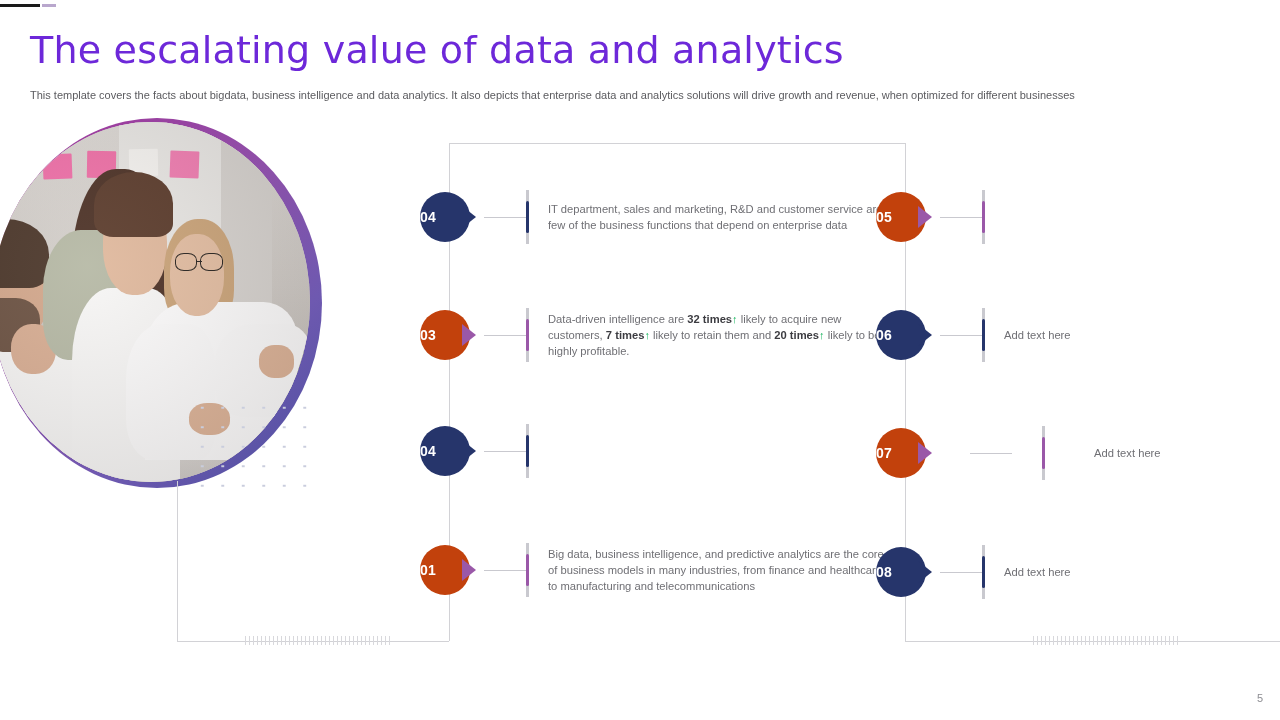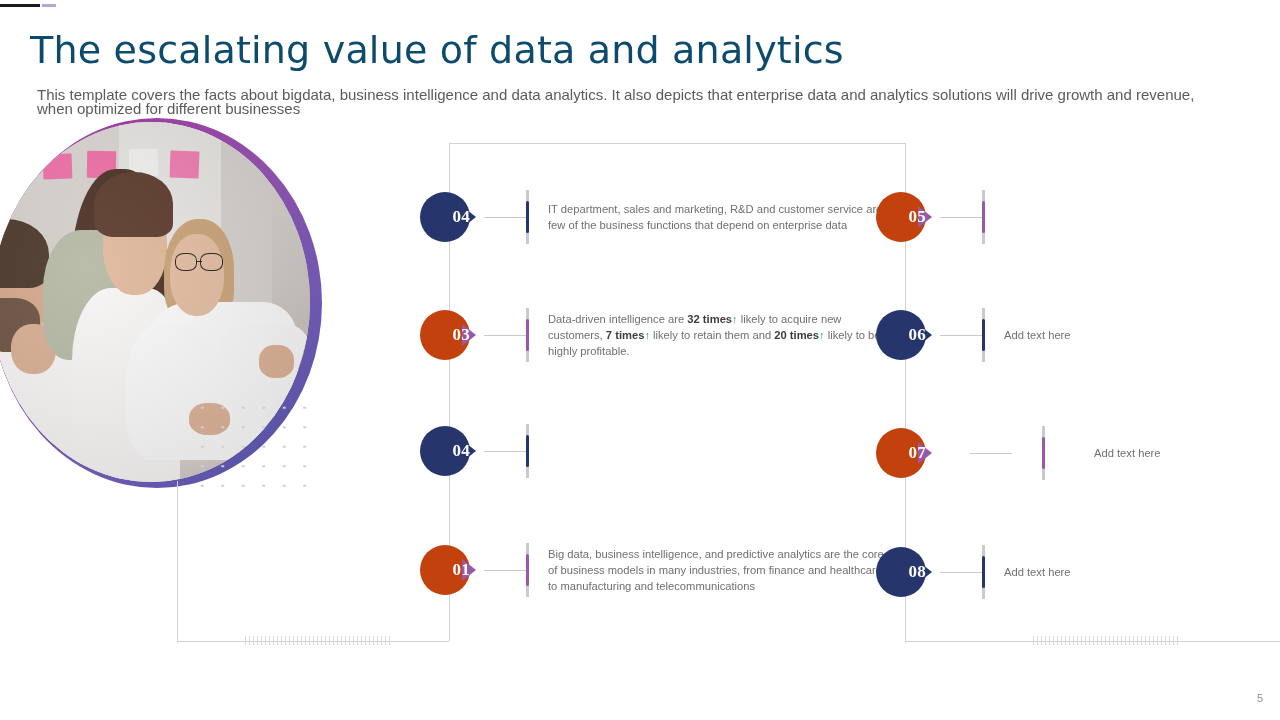--- a/index.html
+++ b/index.html
@@ -18,30 +18,29 @@
     width: 40px; height: 3px; background: #1a1a1a;
   }
   .topbar-purple {
     position: absolute; left: 42px; top: 4px;
     width: 14px; height: 3px; background: #b9a7cd;
   }
 
   
   .page-title {
     position: absolute; left: 30px; top: 28px;
-    font-size: 38px; font-weight: 400; color: #0c4a6e;
+    font-size: 38px; font-weight: 400; color: #6d28d9;
     letter-spacing: .2px; white-space: nowrap;
     font-family: "DejaVu Sans", sans-serif;
   }
   .page-subtitle {
     position: absolute; left: 30px; top: 88px;
     width: 1180px;
-    font-size: 15px; color: #5b5b5f; line-height: 14px;
+    font-size: 11px; color: #5b5b5f; line-height: 14px;
     font-family: "Liberation Sans", sans-serif;
-    margin-left: 7px;
   }
 
   
   .photo-wrap {
     position: absolute; left: -8px; top: 118px;
     width: 330px; height: 370px;
   }
   .photo-ring {
     position: absolute; left: 0; top: 0;
     width: 330px; height: 370px;
@@ -213,23 +212,23 @@
   .item { position: absolute; display: flex; align-items: center; }
   .item-left  { left: 420px; }
   .item-right { left: 876px; }
 
   
   .badge {
     position: relative;
     width: 50px; height: 50px;
     flex: 0 0 50px;
     border-radius: 50% 50% 50% 50%;
-    display: flex; align-items: center; justify-content: flex-end;
-    color: #fff; font-size: 17px; font-weight: 700;
-    font-family: Liberation Serif, serif;
+    display: flex; align-items: center; justify-content: flex-start;
+    color: #fff; font-size: 14px; font-weight: 700;
+    font-family: Liberation Sans, sans-serif;
     letter-spacing: .3px;
   }
   .badge::after {
     content: "";
     position: absolute; left: 42px; top: 50%;
     transform: translateY(-50%);
     border-top: 11px solid transparent;
     border-bottom: 11px solid transparent;
     border-left: 14px solid currentColor;
   }

